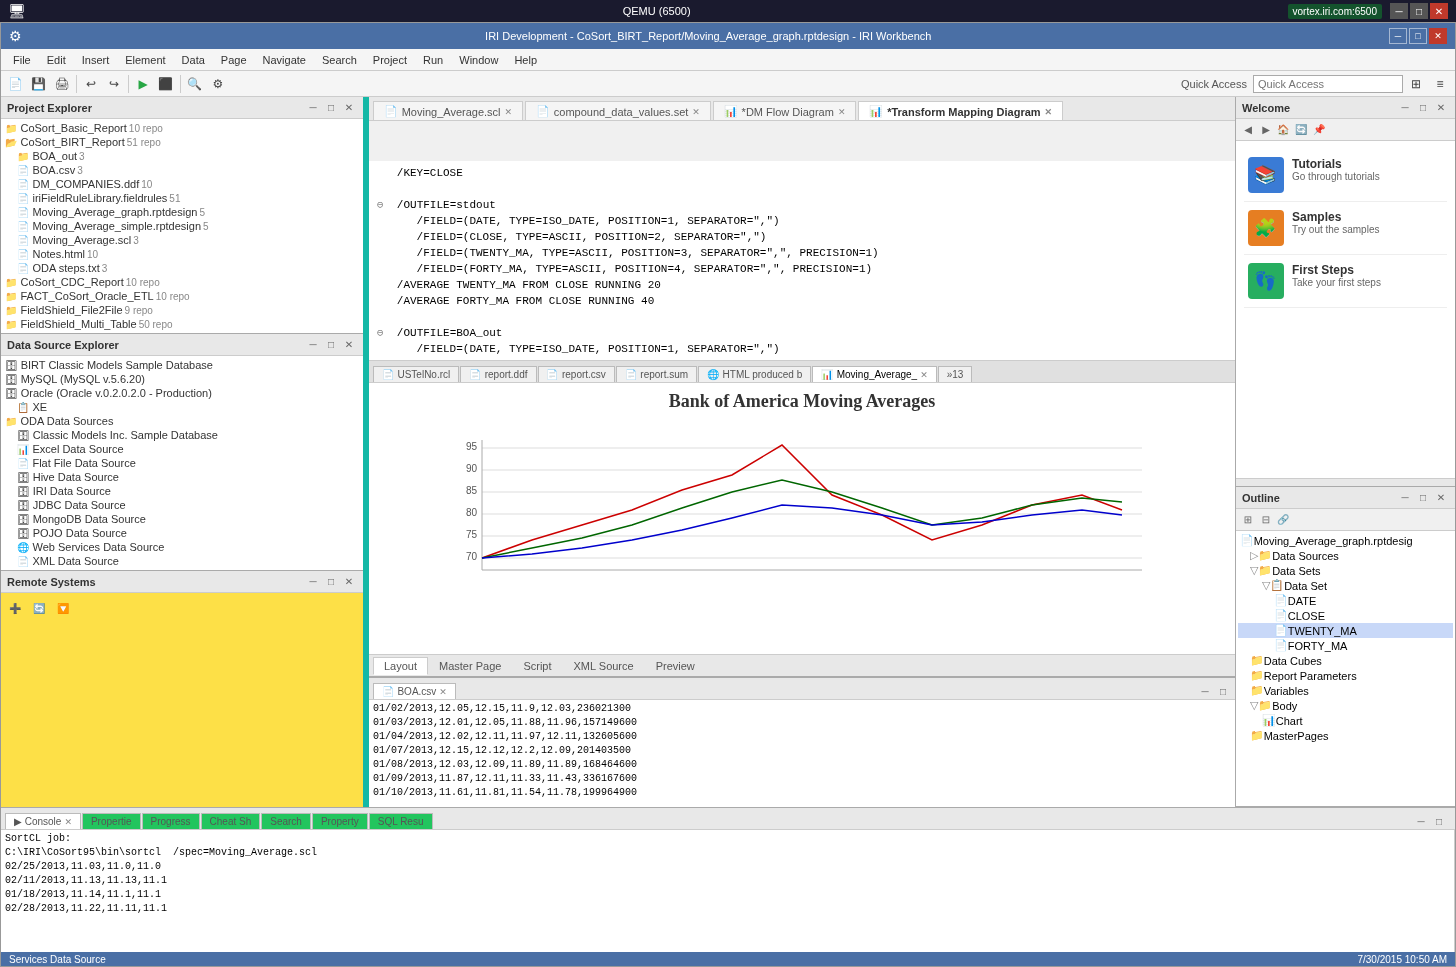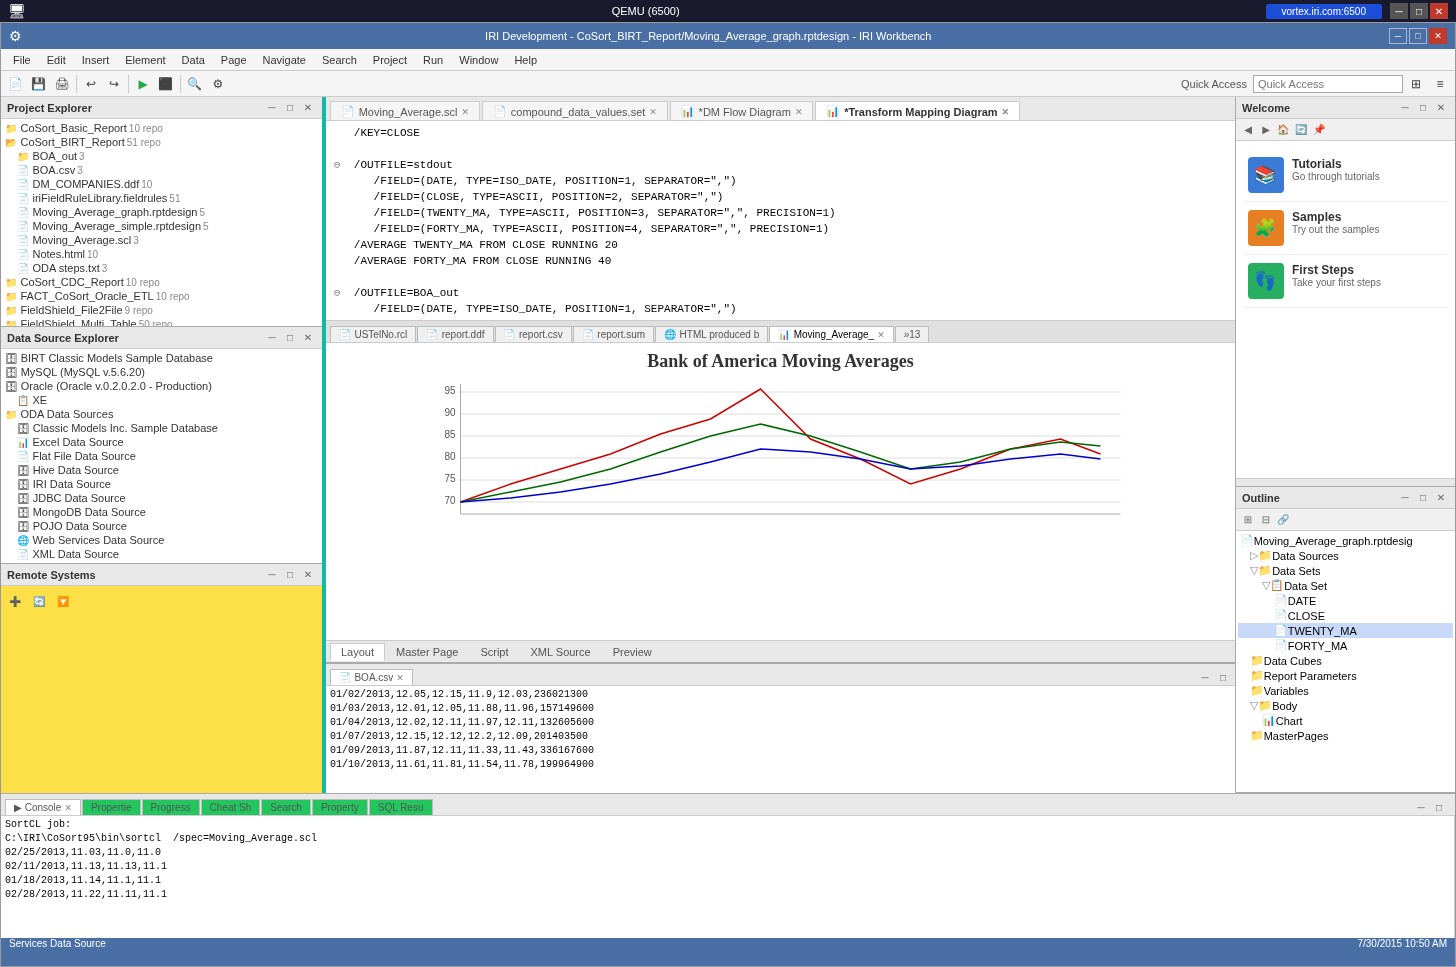--- a/index.html
+++ b/index.html
@@ -5,21 +5,21 @@
     * { box-sizing: border-box; margin: 0; padding: 0; }
     body { font-family: 'Segoe UI', Arial, sans-serif; font-size: 11px; background: #f0f0f0; overflow: hidden; width: 1456px; height: 967px; }
     
     
     #titlebar { background: #1a1a2e; color: #fff; height: 22px; display: flex; align-items: center; justify-content: space-between; padding: 0 8px; }
     #titlebar .win-controls { display: flex; gap: 2px; }
     #titlebar .win-btn { width: 18px; height: 16px; border: none; cursor: pointer; font-size: 10px; display: flex; align-items: center; justify-content: center; }
     #titlebar .win-btn.minimize { background: #555; color: #fff; }
     #titlebar .win-btn.maximize { background: #555; color: #fff; }
     #titlebar .win-btn.close-btn { background: #c0392b; color: #fff; }
-    .vm-indicator { background: #1d4ed8; color: #fff; font-size: 10px; padding: 2px 16px; border-radius: 2px; text-align: center; }
+    .vm-indicator { background: #14532d; color: #fff; font-size: 10px; padding: 2px 5px; border-radius: 2px; text-align: center; }
 
     
     #eclipse-frame { background: #f0f0f0; border: 1px solid #999; height: 945px; display: flex; flex-direction: column; }
     
     
     #eclipse-titlebar { background: #4a6fa5; color: #fff; height: 26px; display: flex; align-items: center; padding: 0 8px; justify-content: space-between; }
     #eclipse-titlebar .ewin-controls { display: flex; gap: 2px; }
     #eclipse-titlebar .ewin-btn { width: 18px; height: 16px; background: none; border: 1px solid rgba(255,255,255,0.5); color: #fff; cursor: pointer; font-size: 9px; display: flex; align-items: center; justify-content: center; }
     #eclipse-titlebar .ewin-btn.eclose { background: #c0392b; border-color: #c0392b; }
 
@@ -32,21 +32,21 @@
     .tb-btn { width: 22px; height: 22px; border: none; background: none; cursor: pointer; display: flex; align-items: center; justify-content: center; font-size: 12px; color: #444; border-radius: 2px; }
     .tb-sep { width: 1px; height: 18px; background: #ccc; margin: 0 2px; }
     .tb-right { margin-left: auto; display: flex; align-items: center; gap: 2px; }
     .quick-access-label { font-size: 11px; color: #555; margin-right: 4px; }
     .quick-access-input { border: 1px solid #aaa; background: #fff; height: 18px; width: 150px; font-size: 11px; padding: 0 4px; }
 
     
     #main-area { display: flex; flex: 1; overflow: hidden; height: calc(945px - 22px - 26px - 22px); }
     
     
-    #left-panel { width: 325px; display: flex; flex-direction: column; border-right: 4px solid #14b8a6; }
+    #left-panel { width: 368px; display: flex; flex-direction: column; border-right: 6px solid #14b8a6; }
     
     
     #project-explorer { flex: 1; background: #fff; border-bottom: 1px solid #aaa; display: flex; flex-direction: column; min-height: 0; max-height: 310px; }
     .panel-header { background: #e8e8e8; border-bottom: 1px solid #ccc; height: 22px; display: flex; align-items: center; padding: 0 6px; justify-content: space-between; }
     .panel-title { font-size: 11px; font-weight: bold; color: #333; }
     .panel-controls { display: flex; gap: 2px; }
     .panel-btn { width: 16px; height: 16px; border: none; background: none; cursor: pointer; font-size: 10px; color: #666; display: flex; align-items: center; justify-content: center; }
     .tree-area { flex: 1; overflow-y: auto; padding: 2px; font-size: 11px; }
     .tree-item { display: flex; align-items: center; padding: 1px 2px; cursor: pointer; white-space: nowrap; }
     .tree-item .icon { margin-right: 3px; font-size: 10px; }
@@ -62,34 +62,34 @@
     
     #center-panel { flex: 1; display: flex; flex-direction: column; min-width: 0; }
     
     
     #editor-tabs { background: #e8e8e8; border-bottom: 1px solid #ccc; height: 24px; display: flex; align-items: flex-end; padding-left: 4px; }
     .editor-tab { padding: 3px 10px 2px; border: 1px solid #ccc; border-bottom: none; background: #f5f5f5; cursor: pointer; font-size: 11px; color: #555; margin-right: 2px; display: flex; align-items: center; gap: 4px; }
     .editor-tab.active { background: #fff; color: #333; font-weight: bold; }
     .editor-tab .tab-close { font-size: 9px; color: #888; cursor: pointer; }
     
     
-    #code-editor { background: #fff; flex: 1; overflow: hidden; position: relative; max-height: 200px; border-bottom: 1px solid #ccc; }
+    #code-editor { background: #fff; flex: 1; overflow: hidden; position: relative; max-height: 200px; border-bottom: 1px solid #ccc; margin-top: 40px; }
     .code-content { font-family: 'Courier New', monospace; font-size: 11px; padding: 4px 8px; line-height: 16px; overflow: auto; height: 100%; }
     .code-line { white-space: pre; color: #000; }
     
     
     #report-designer { background: #e8e8e8; border-bottom: 1px solid #aaa; flex: 0 0 280px; display: flex; flex-direction: column; }
     #file-tabs { background: #e0e0e0; border-bottom: 1px solid #ccc; height: 22px; display: flex; align-items: flex-end; padding-left: 4px; overflow: hidden; }
     .file-tab { padding: 2px 8px; border: 1px solid #bbb; border-bottom: none; background: #f0f0f0; cursor: pointer; font-size: 10px; color: #555; margin-right: 1px; display: flex; align-items: center; gap: 3px; }
     .file-tab.active { background: #fff; color: #000; }
     .chart-area { flex: 1; background: #fff; display: flex; align-items: center; justify-content: center; padding: 10px; position: relative; overflow: hidden; }
     
     
     .chart-container { width: 100%; height: 100%; position: relative; }
-    .chart-title { text-align: center; font-size: 18px; font-weight: bold; color: #333; margin-bottom: 2px; font-family: serif; }
+    .chart-title { text-align: center; font-size: 18px; font-weight: bold; color: #333; margin-bottom: 18px; font-family: serif; }
     svg.chart-svg { width: 100%; height: 200px; }
     
     
     #designer-tabs { background: #e8e8e8; border-top: 1px solid #ccc; height: 22px; display: flex; align-items: center; padding: 0 4px; }
     .designer-tab { padding: 2px 10px; font-size: 11px; color: #555; cursor: pointer; border: 1px solid transparent; }
     .designer-tab.active { background: #fff; border: 1px solid #ccc; border-bottom-color: #fff; }
     
     
     #bottom-center { height: 130px; border-top: 1px solid #aaa; display: flex; flex-direction: column; }
     #bottom-file-tabs { background: #e8e8e8; border-bottom: 1px solid #ccc; height: 22px; display: flex; align-items: flex-end; padding-left: 4px; }
@@ -124,21 +124,21 @@
     .bottom-console-tab.active { background: #fff; }
     #bottom-console-body { display: flex; flex: 1; overflow: hidden; }
     #bottom-console-left { flex: 1; border-right: 1px solid #ccc; overflow-y: auto; font-family: 'Courier New', monospace; font-size: 10px; padding: 2px 4px; background: #fff; }
     
     
     ::-webkit-scrollbar { width: 8px; height: 8px; }
     ::-webkit-scrollbar-track { background: #f1f1f1; }
     ::-webkit-scrollbar-thumb { background: #aaa; }
     
     
-    #statusbar { background: #4a6fa5; color: #fff; height: 28px; display: flex; padding: 0 8px; font-size: 10px; justify-content: space-between; }
+    #statusbar { background: #4a6fa5; color: #fff; height: 14px; display: flex; align-items: center; padding: 0 8px; font-size: 10px; justify-content: space-between; }
     
     
     .outline-selected { background: #c8d8f8; }
   </style>
 </head>
 <body>
 
 <div id="titlebar">
   <span style="font-size:14px;">🖥</span>
   <span style="flex:1;text-align:center;">QEMU (6500)</span>
@@ -510,20 +510,21 @@
           <div class="panel-controls" style="margin-left:auto;display:flex;gap:2px;padding-right:4px;">
             <button class="panel-btn">─</button>
             <button class="panel-btn">□</button>
           </div>
         </div>
         <div id="csv-content">
           <div class="csv-row">01/02/2013,12.05,12.15,11.9,12.03,236021300</div>
           <div class="csv-row">01/03/2013,12.01,12.05,11.88,11.96,157149600</div>
           <div class="csv-row">01/04/2013,12.02,12.11,11.97,12.11,132605600</div>
           <div class="csv-row">01/07/2013,12.15,12.12,12.2,12.09,201403500</div>
+          <div class="csv-row">01/08/2013,12.03,12.09,11.89,11.89,168464600</div>
           <div class="csv-row">01/09/2013,11.87,12.11,11.33,11.43,336167600</div>
           <div class="csv-row">01/10/2013,11.61,11.81,11.54,11.78,199964900</div>
         </div>
       </div>
 
     </div>
 
     <div id="right-panel">
 
       <div id="welcome-panel">

